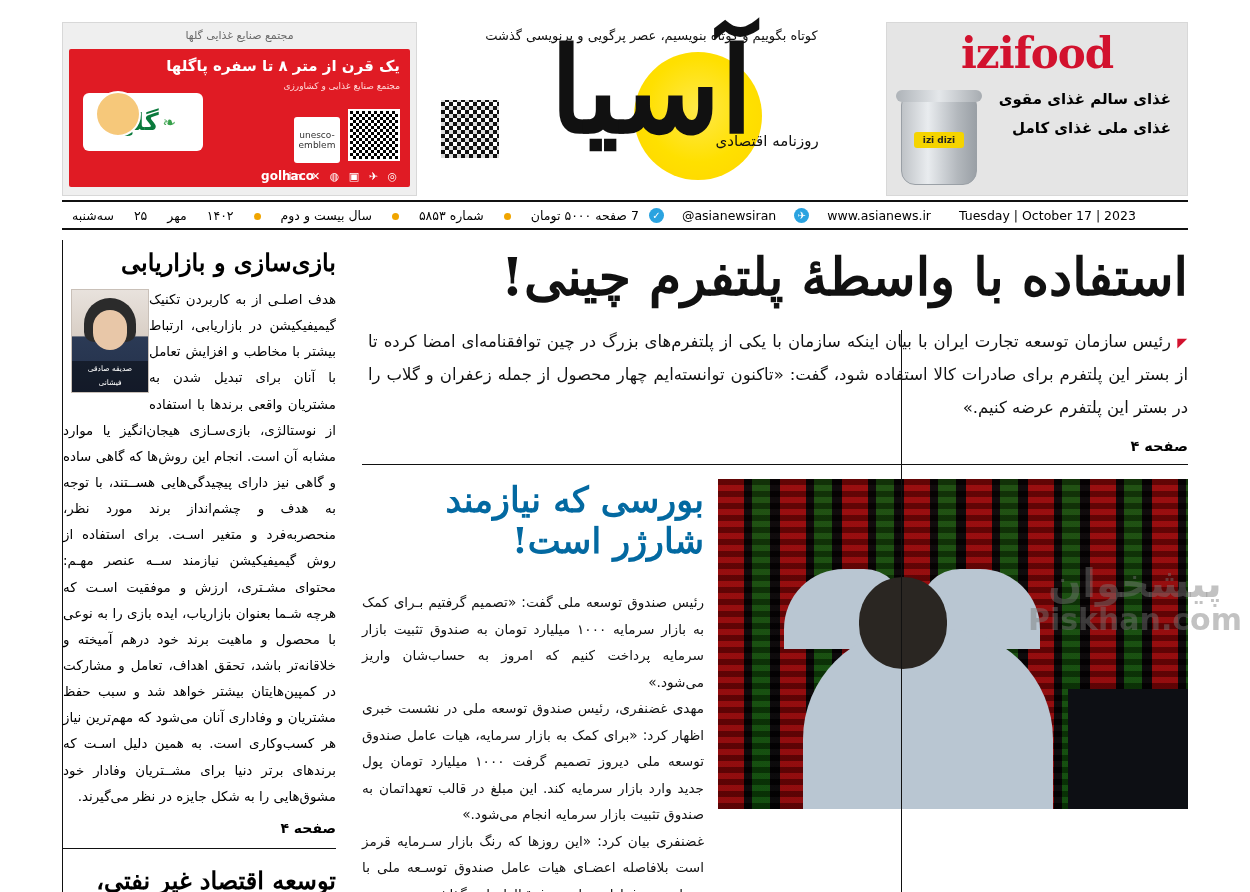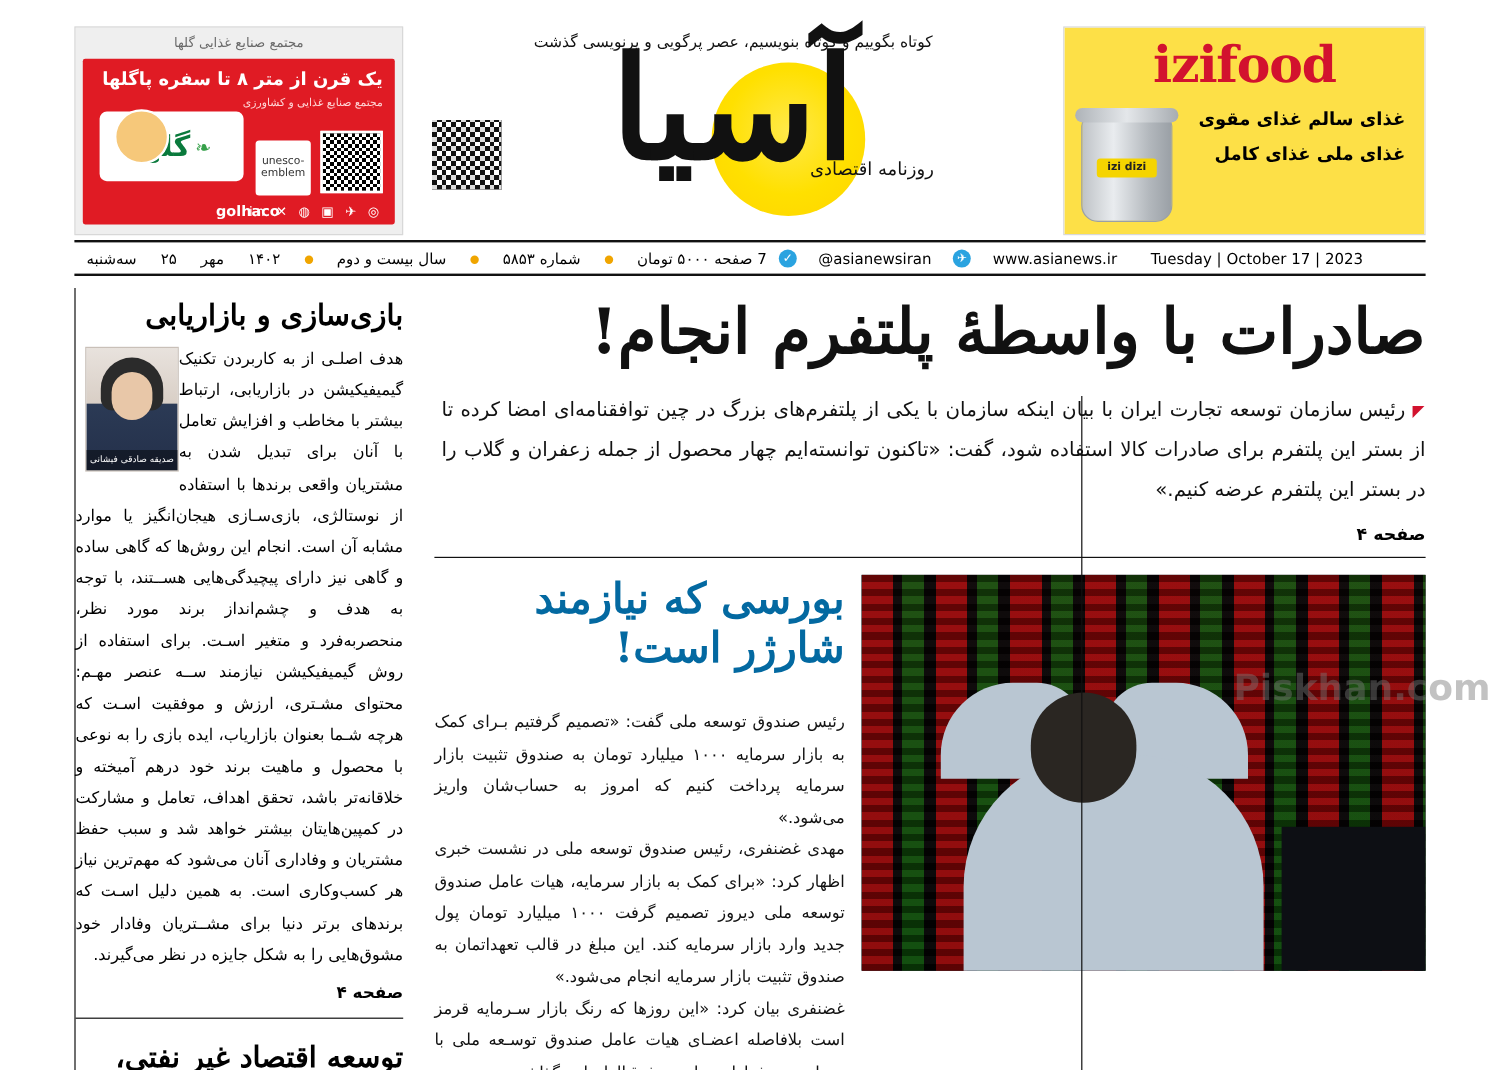--- a/index.html
+++ b/index.html
@@ -14,21 +14,21 @@
   .page { width: 1250px; height: 892px; position: relative; background:#fff; }
 
   
   .masthead {
     display: flex; flex-direction: row-reverse;
     align-items: stretch;
     padding: 22px 62px 0 62px;
     height: 196px;
   }
   .ad-left {
-    width: 274px; border: 1px solid #d8d8d8; background: #f2f2f2;
+    width: 355px; border: 1px solid #d8d8d8; background: #f2f2f2;
     position: relative; overflow: hidden;
   }
   .ad-right {
     width: 302px; border: 1px solid #d8d8d8; background: #fff;
     position: relative; overflow: hidden;
   }
   .masthead-center {
     flex: 1; position: relative; display: flex;
     align-items: flex-start; justify-content: center;
   }
@@ -72,21 +72,21 @@
   .golha-chef {
     position:absolute; bottom:50px; left:26px; width:46px; height:46px; border-radius:50%;
     background:#f6c87a; border:2px solid #fff;
   }
   .golha-social {
     position:absolute; bottom:4px; right:10px; color:#fff; font-size:11px; letter-spacing:3px;
   }
   .golha-handle { position:absolute; bottom:4px; right:96px; color:#fff; font-size:12px; font-weight:bold; }
 
   
-  .izi-wrap { position:absolute; inset:0; background:#fde047; padding:6px 10px; direction:rtl; }
+  .izi-wrap { position:absolute; inset:0; background:#e5e5e5; padding:6px 10px; direction:rtl; }
   .izi-title { color:#d2122e; font-size:42px; font-weight:bold; text-align:center; letter-spacing:-1px; line-height:1; margin-top:4px; font-family:"DejaVu Serif","Liberation Serif",serif;}
   .izi-sub { text-align:center; font-size:17px; font-weight:bold; margin-top:4px; }
   .izi-sub .red { color:#d2122e; }
   .izi-lines { margin-top:10px; font-size:15px; font-weight:bold; line-height:1.9; text-align:right; padding-right:6px;}
   .izi-pot {
     position:absolute; bottom:10px; left:14px; width:76px; height:88px;
     background:linear-gradient(90deg,#bfc3c7,#e9ecef 35%,#b3b8bd 75%,#9aa0a6);
     border-radius:8px 8px 14px 14px; border:1px solid #9aa0a6;
   }
   .izi-pot:before{
@@ -209,21 +209,21 @@
   .side-body { font-size:13.4px; line-height:1.95; text-align:justify; }
   .side-body .float-photo {
     float:left; width:78px; height:104px; margin:2px 0 6px 8px;
     background:linear-gradient(180deg,#e8e2dd 0%, #d9cfc6 45%, #2b3a55 46%, #24304a 100%);
     border:1px solid #c9c0b8; position:relative;
   }
   .fp-face { position:absolute; top:20px; left:50%; transform:translateX(-50%); width:34px; height:40px; border-radius:17px; background:#e8c7a8; }
   .fp-hair { position:absolute; top:8px; left:50%; transform:translateX(-50%); width:52px; height:44px; border-radius:26px 26px 10px 10px; background:#2b2b2b; }
   .fp-caption {
     position:absolute; bottom:0; right:0; left:0; background:rgba(0,0,0,.45);
-    color:#fff; font-size:7.5px; text-align:center; padding:1px 0; direction:rtl;
+    color:#fff; font-size:7.5px; text-align:center; padding:1px 14px; direction:rtl;
   }
   .side-page { font-size:14px; font-weight:bold; margin-top:10px; }
   .side-hr { border-top:1px solid #111; margin:12px 12px 0 0; }
 
   .side-title2 {
     font-family:"DejaVu Serif","Liberation Serif",serif;
     font-size:24px; font-weight:bold; text-align:right; line-height:1.5; margin:14px 0 10px 0;
   }
 
   
@@ -304,21 +304,21 @@
       <span class="cell">www.asianews.ir</span>
       <span class="tg-badge">✈</span>
       <span class="cell">@asianewsiran</span>
       <span class="verified">✓</span>
     </div>
   </div>
 
   <div class="content">
 
     <div class="col-main">
-      <div class="lead-title">صادرات با واسطهٔ پلتفرم انجام!</div>
+      <div class="lead-title">استفاده با واسطهٔ پلتفرم چینی!</div>
       <div class="lead-body">
         <span class="bullet">◤</span>
         <span>رئیس سازمان توسعه تجارت ایران با بیان اینکه سازمان با یکی از پلتفرم‌های بزرگ در چین توافقنامه‌ای امضا کرده تا از بستر این پلتفرم برای صادرات کالا استفاده شود، گفت: «تاکنون توانسته‌ایم چهار محصول از جمله زعفران و گلاب را در بستر این پلتفرم عرضه کنیم.»</span>
       </div>
       <div class="lead-page">صفحه ۴</div>
       <div class="hr-thin"></div>
 
       <div class="story-row">
         <div class="story-photo">
           <div class="photo-screen"></div>
@@ -357,16 +357,17 @@
       <div class="side-block">
         <div class="side-title2">توسعه اقتصاد غیر نفتی، عامل کاهش آسیب‌پذیری اقتصاد</div>
 
       </div>
     </div>
   </div>
 
   <div class="vline"></div>
 
   <div class="watermark">
+    <div class="wm-fa">پیشخوان</div>
     <div class="wm-en">Piskhan.com</div>
   </div>
 
 </div>
 
 </body></html>

